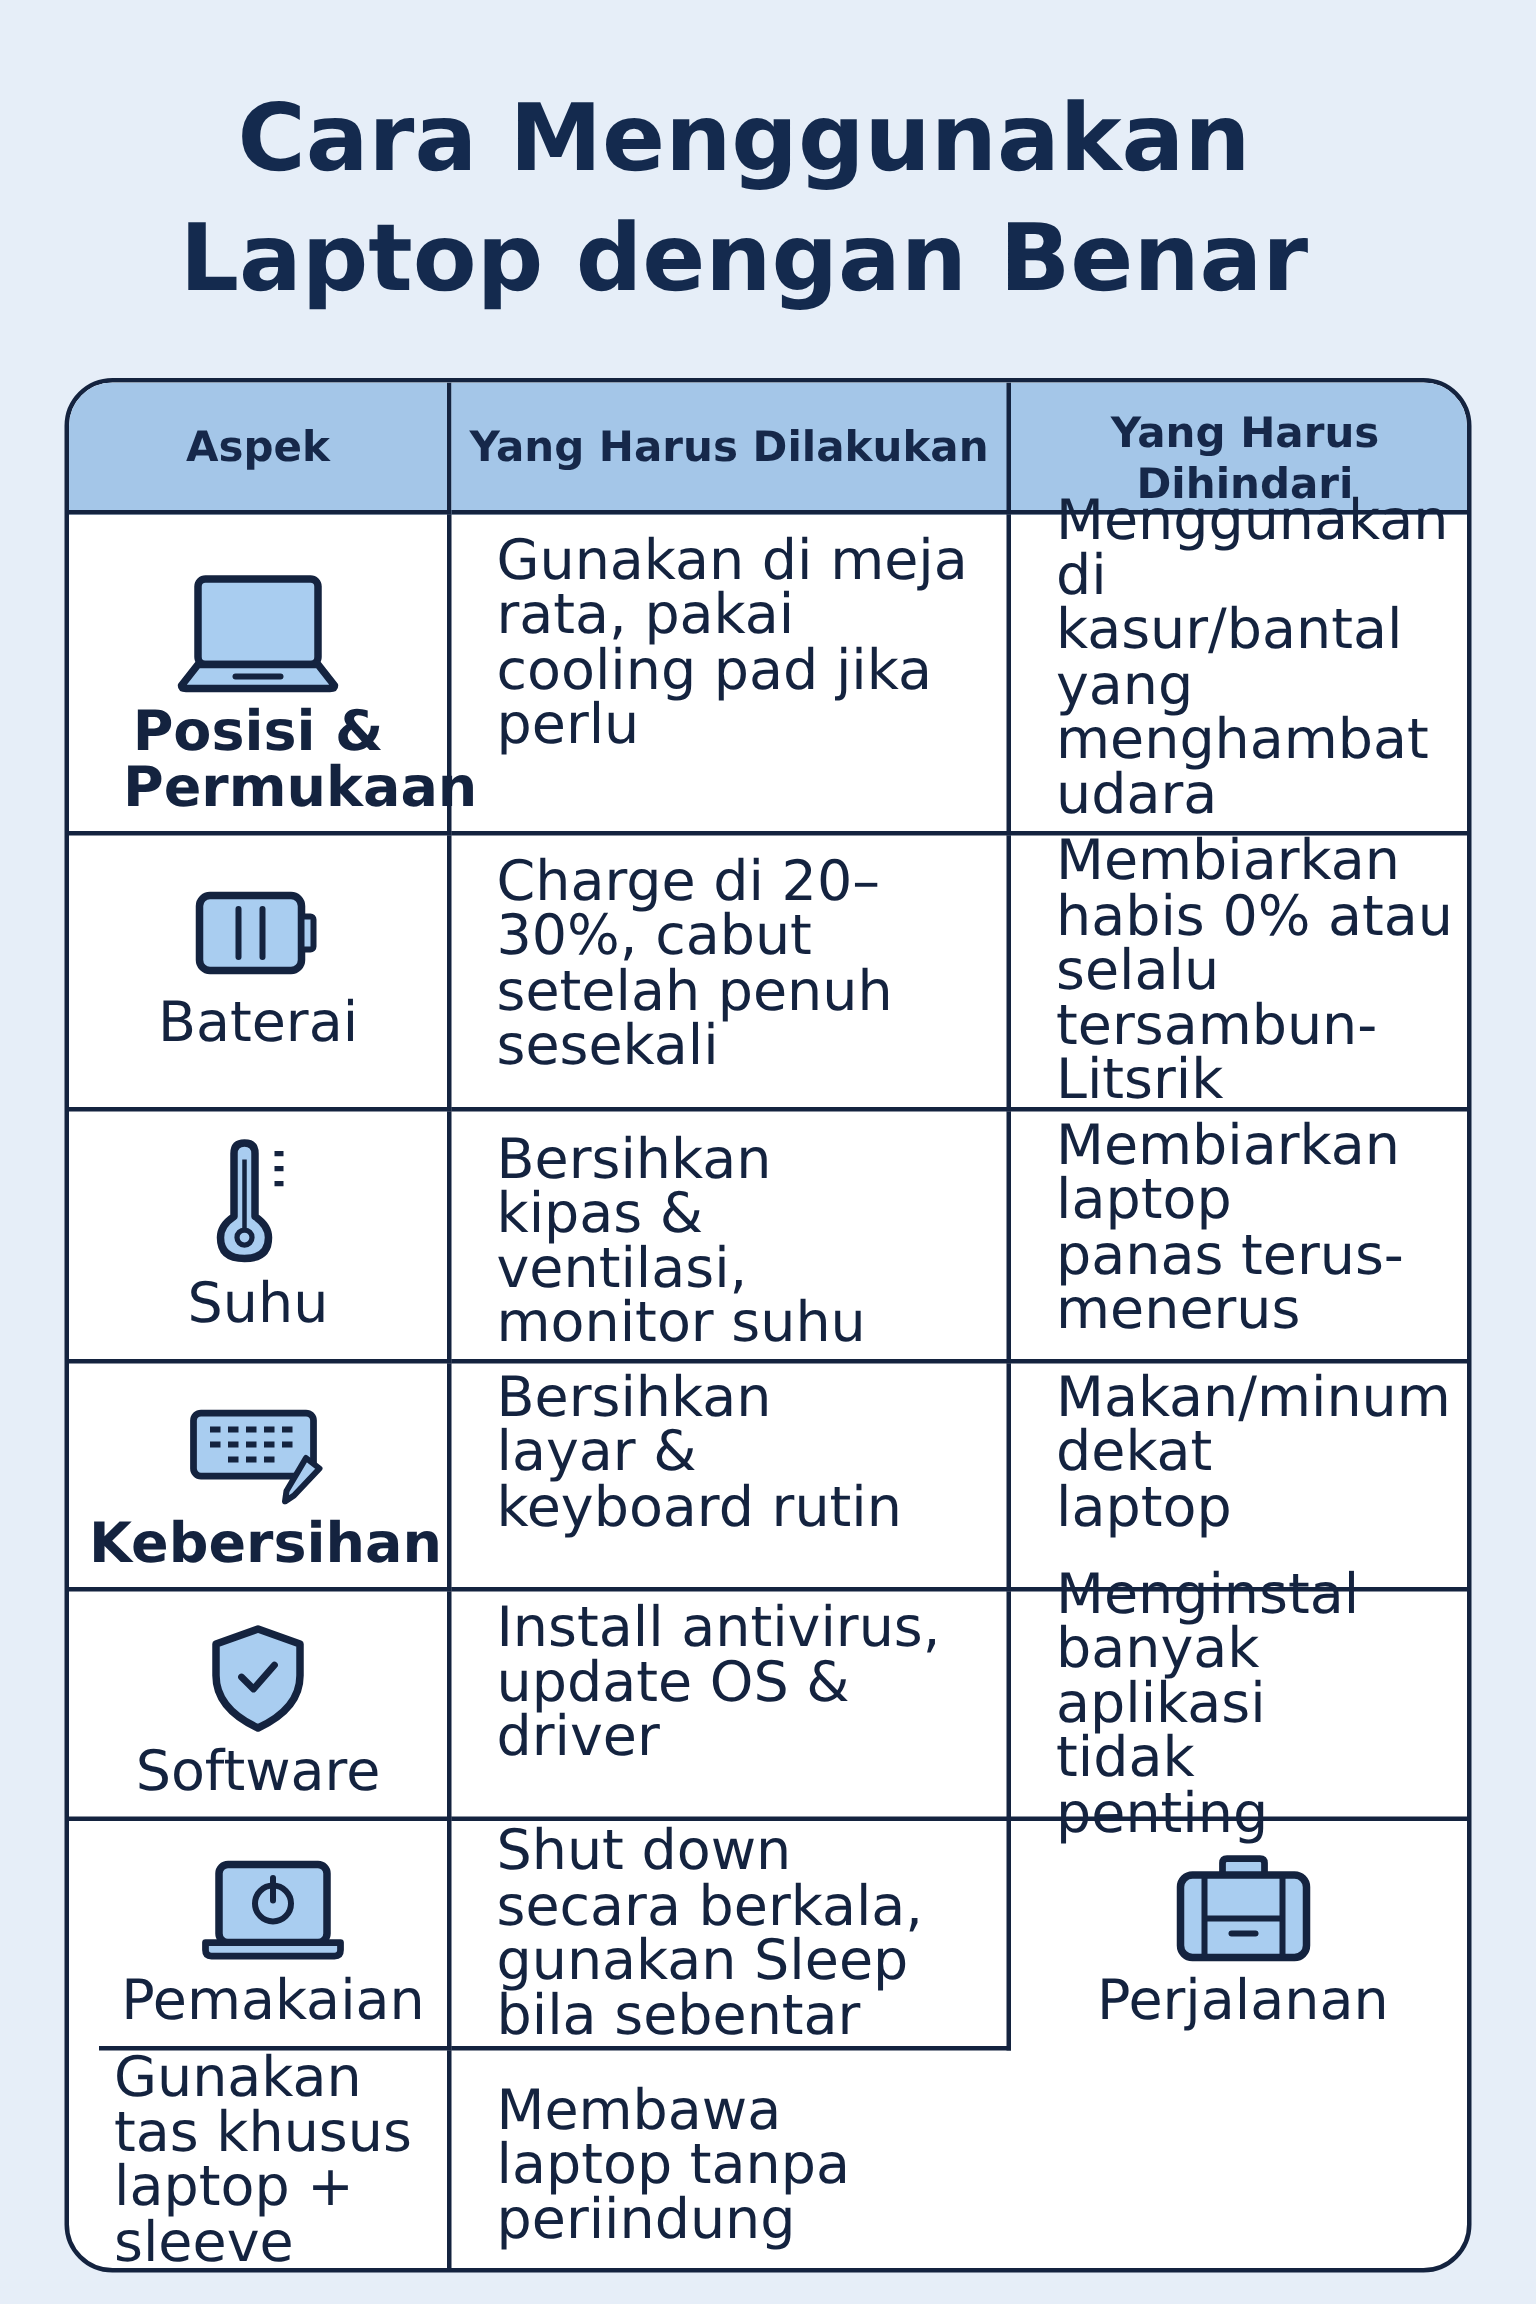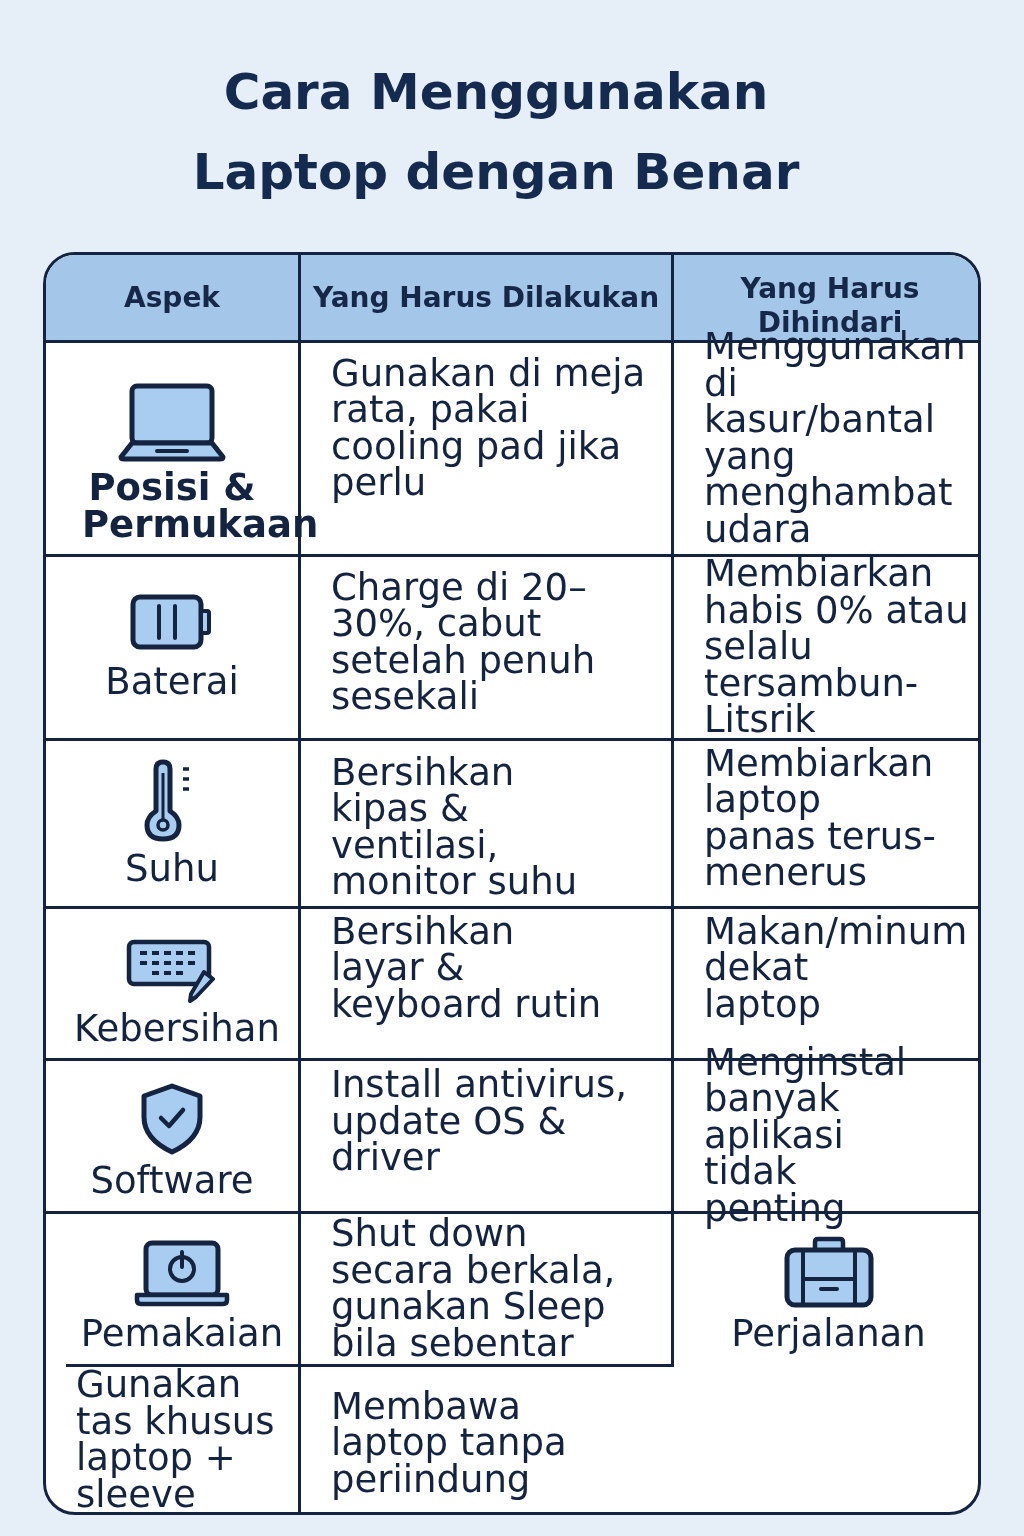--- a/index.html
+++ b/index.html
@@ -10,21 +10,21 @@
     color: #142848;
     position: relative;
     overflow: hidden;
   }
   .title {
     position: absolute;
     left: 0; top: 52px; width: 992px;
     text-align: center;
     font-family: "DejaVu Sans", sans-serif;
     font-weight: bold;
-    font-size: 50px;
+    font-size: 62px;
     line-height: 80px;
     color: #142a4e;
     letter-spacing: 0px;
   }
   .table-wrap {
     position: absolute;
     left: 43px; top: 252px;
     width: 938px; height: 1263px;
     border: 3px solid #14233f;
     border-radius: 32px;
@@ -126,21 +126,21 @@
       </svg>
       <span>Suhu</span>
     </div>
     <div class="cell text">
         <span style="margin-top:8px;width:290px;">Bersihkan kipas &amp; ventilasi, monitor suhu</span>
       </div>
     <div class="cell text last-col">
         <span style="margin-top:-10px;width:240px;">Membiarkan laptop panas terus-menerus</span>
       </div>
 
-    <div class="cell aspect" style="padding-top:20px;">
+    <div class="cell aspect" style="padding-top:20px;font-weight:bold;">
       <svg width="92" height="64" viewBox="0 0 92 64">
         <rect x="3" y="3" width="80" height="42" rx="5" fill="#a9cdf0" stroke="#14233f" stroke-width="4.5"></rect>
         <g fill="#14233f">
           <rect x="14" y="12" width="7" height="4"></rect>
             <rect x="26" y="12" width="7" height="4"></rect>
             <rect x="38" y="12" width="7" height="4"></rect>
             <rect x="50" y="12" width="7" height="4"></rect>
             <rect x="62" y="12" width="7" height="4"></rect>
           <rect x="14" y="22" width="7" height="4"></rect>
             <rect x="26" y="22" width="7" height="4"></rect>

